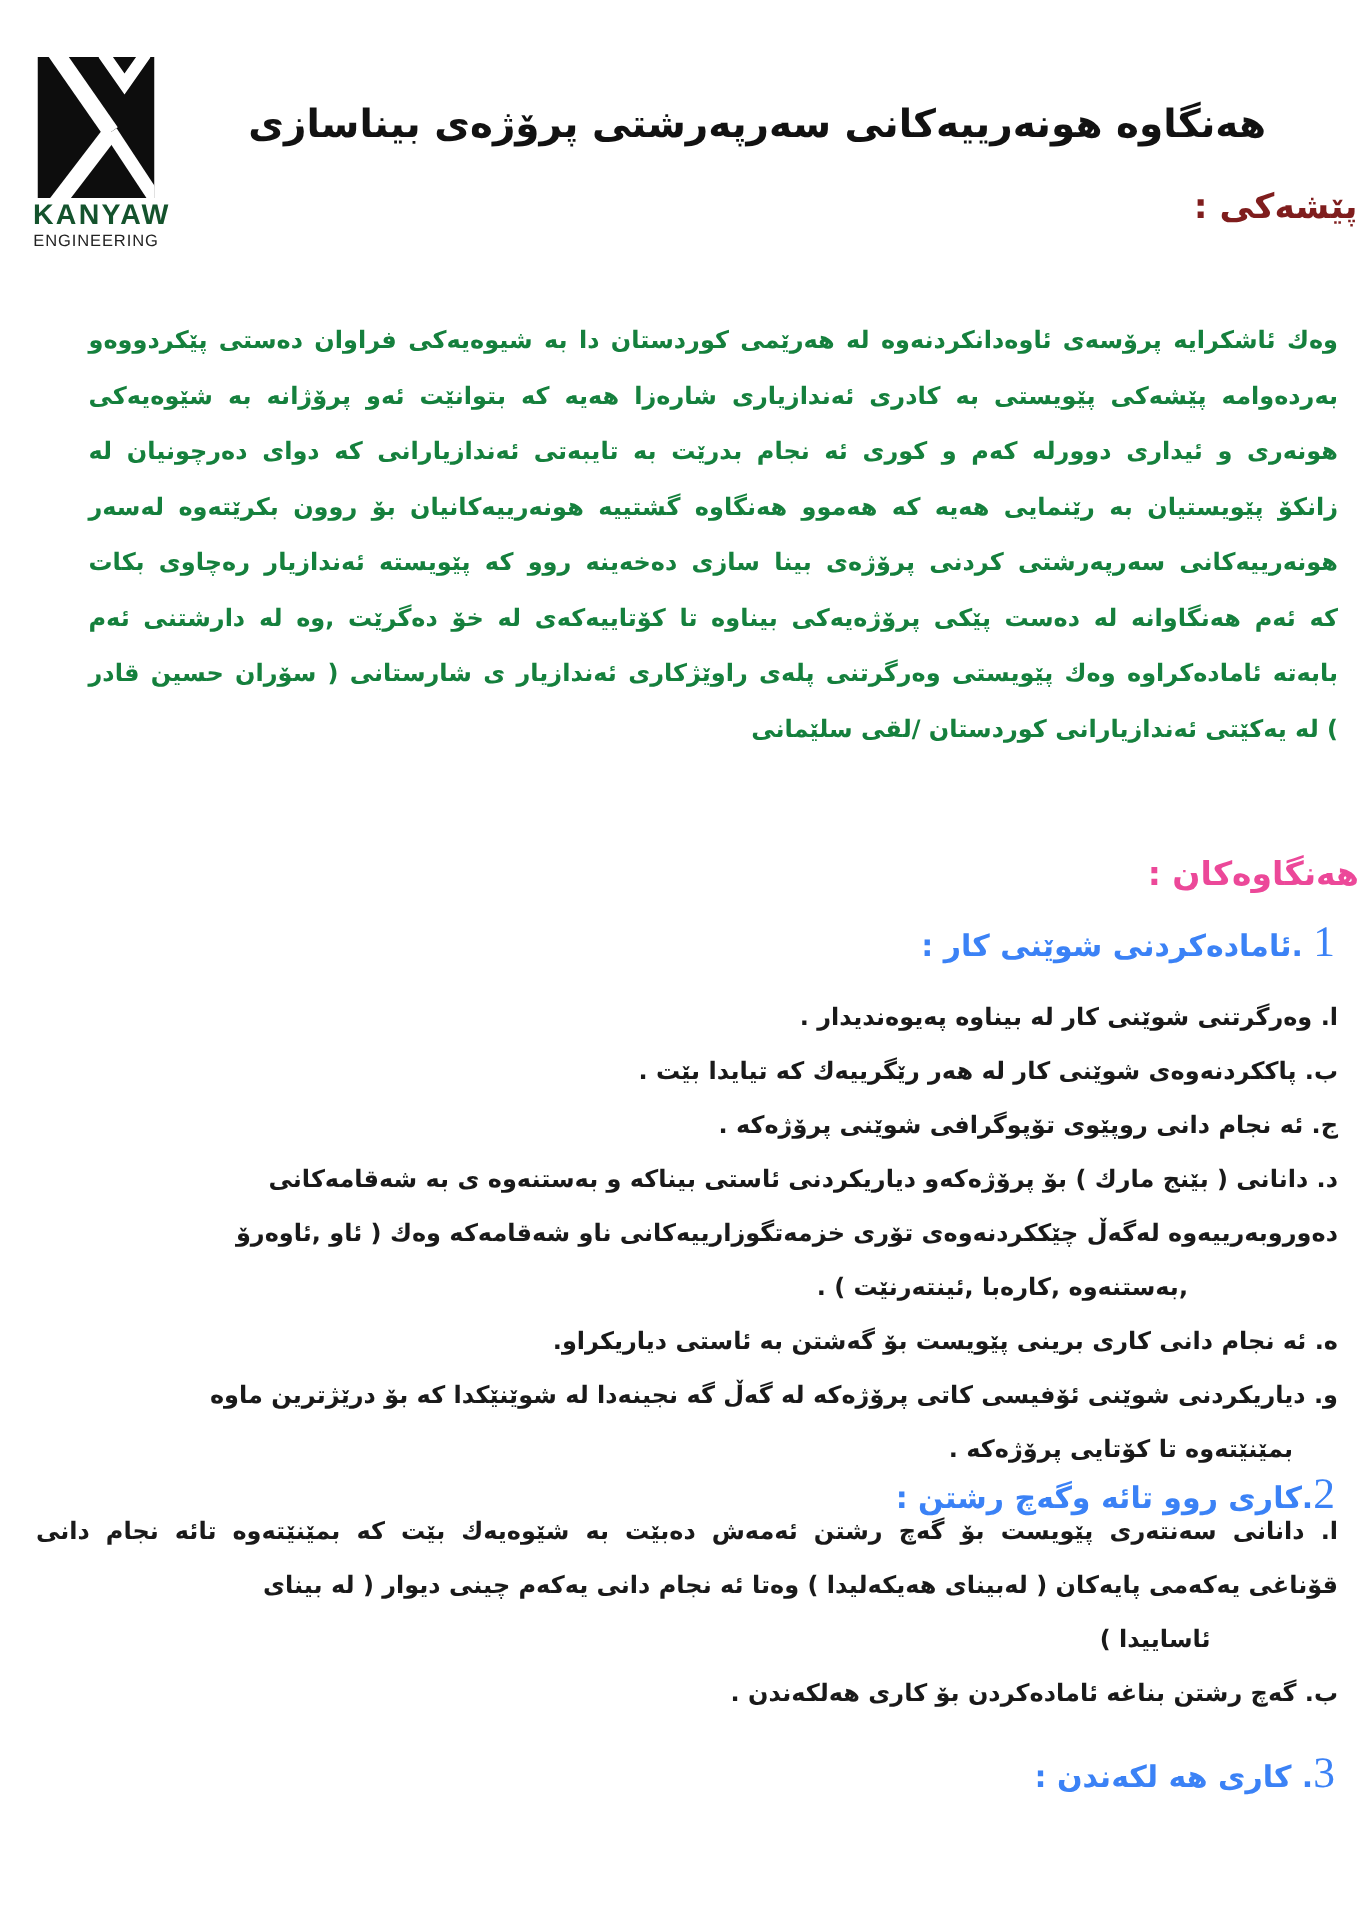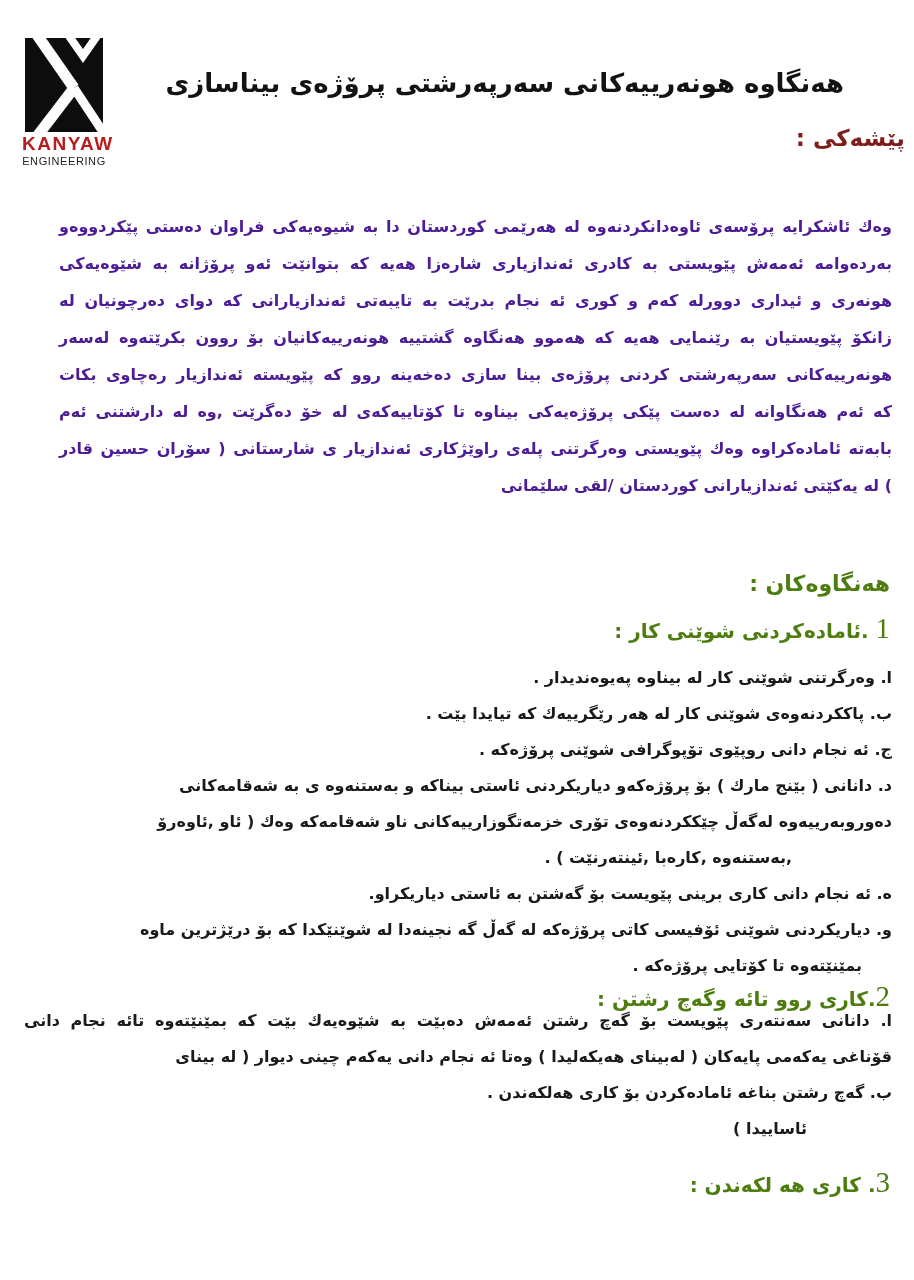--- a/index.html
+++ b/index.html
@@ -10,64 +10,64 @@
     background:#ffffff;
     overflow:hidden;
     color:#161616;
     font-family:"DejaVu Sans", sans-serif;
   }
   
   .logo{position:absolute;left:22px;top:38px;width:84px;text-align:center;}
   .logo-mark{display:block;width:78px;height:94px;margin:0 auto;}
   .logo-name{
     font:700 19px/22px "Liberation Sans", sans-serif;
-    letter-spacing:1.5px;color:#b91c1c;margin-top:1px;
+    letter-spacing:1.5px;color:#14532d;margin-top:1px;
   }
   .logo-sub{
     font:400 11px/13px "Liberation Sans", sans-serif;
     letter-spacing:0.6px;color:#222;
   }
   
   .doc-title{
     position:absolute;top:62px;right:70px;
     direction:rtl;text-align:right;
     font:700 26px/42px "DejaVu Sans", sans-serif;
     color:#121212;white-space:nowrap;
   }
   .intro-heading{
     position:absolute;top:118px;right:9px;
     direction:rtl;font:700 23px/40px "DejaVu Sans", sans-serif;
     color:#7f1d1d;
   }
   .steps-heading{
-    position:absolute;top:564px;right:24px;
+    position:absolute;top:564px;right:8px;
     direction:rtl;font:700 22px/40px "DejaVu Sans", sans-serif;
-    color:#4d7c0f;
+    color:#ec4899;
   }
   .section-heading{
     position:absolute;right:24px;
     direction:rtl;text-align:right;
     font:700 20px/40px "DejaVu Sans", sans-serif;
-    color:#4d7c0f;white-space:nowrap;
+    color:#3b82f6;white-space:nowrap;
   }
   .section-heading .num{
     font:400 29px/40px "Liberation Serif", serif;
     letter-spacing:0;
   }
   .s1{top:608px;}
   .s2{top:976px;}
   .s3{top:1162px;}
   
   .intro-para{
     position:absolute;top:208px;left:24px;right:22px;
     direction:rtl;
   }
   .pline{
     font:700 16px/37px "DejaVu Sans", sans-serif;
-    text-align:right;color:#4c1d95;margin-left:35px;
+    text-align:right;color:#15803d;margin-left:35px;
   }
   .items{
     position:absolute;left:24px;right:22px;
     direction:rtl;
   }
   .items-1{top:660px;}
   .items-2{top:1003px;}
   .iline{
     font:700 16px/36px "DejaVu Sans", sans-serif;
     text-align:right;color:#1a1a1a;
@@ -93,21 +93,21 @@
     <div class="logo-name">KANYAW</div>
     <div class="logo-sub">ENGINEERING</div>
   </div>
 
   <div class="doc-title">هەنگاوه هونەرییەكانی  سەرپەرشتی پرۆژەی بیناسازی</div>
 
   <div class="intro-heading">پێشەكی :</div>
 
   <div class="intro-para">
     <div class="pline j">وەك ئاشكرایه پرۆسەی  ئاوەدانكردنەوه له هەرێمی كوردستان دا به شیوەیەكی فراوان دەستی پێكردووەو</div>
-    <div class="pline j">بەردەوامه ئەمەش پێویستی به كادری ئەندازیاری شارەزا هەیه كه بتوانێت ئەو پرۆژانه به شێوەیەكی</div>
+    <div class="pline j">بەردەوامه پێشەكی پێویستی به كادری ئەندازیاری شارەزا هەیه كه بتوانێت ئەو پرۆژانه به شێوەیەكی</div>
     <div class="pline j">هونەری و ئیداری دوورله كەم و كوری ئە نجام بدرێت به تایبەتی ئەندازیارانی كه دوای دەرچونیان له</div>
     <div class="pline j">زانكۆ پێویستیان به رێنمایی هەیه كه هەموو هەنگاوه گشتییه هونەرییەكانیان بۆ روون بكرێتەوه لەسەر</div>
     <div class="pline j">هونەرییەكانی سەرپەرشتی كردنی پرۆژەی بینا سازی دەخەینه روو كه پێویسته ئەندازیار رەچاوی بكات</div>
     <div class="pline j">كه ئەم هەنگاوانه له دەست پێكی پرۆژەیەكی بیناوه تا كۆتاییەكەی له خۆ دەگرێت ,وه له دارشتنی ئەم</div>
     <div class="pline j">بابەته ئامادەكراوه وەك پێویستی وەرگرتنی پلەی راوێژكاری ئەندازیار ی شارستانی ( سۆران حسین قادر</div>
     <div class="pline">) له یەكێتی ئەندازیارانی كوردستان /لقی سلێمانی</div>
   </div>
 
   <div class="steps-heading">هەنگاوەكان :</div>
 
@@ -127,21 +127,21 @@
     <div class="iline ind-30">بمێنێتەوه تا كۆتایی پرۆژەكه .</div>
   </div>
 
   <div class="section-heading s2">
     <span class="num">2</span><span>.كاری روو تائە وگەچ رشتن :</span>
   </div>
 
   <div class="items items-2">
     <div class="iline j">ا. دانانی سەنتەری پێویست بۆ گەچ رشتن ئەمەش دەبێت به شێوەیەك بێت كه بمێنێتەوه تائە نجام دانی</div>
     <div class="iline">قۆناغی یەكەمی پایەكان ( لەبینای هەیكەلیدا ) وەتا ئە نجام دانی یەكەم چینی دیوار ( له بینای</div>
+    <div class="iline ind-85">ئاساییدا )</div>
     <div class="iline">ب. گەچ رشتن بناغه ئامادەكردن بۆ كاری هەلكەندن .</div>
-    <div class="iline ind-85">ئاساییدا )</div>
   </div>
 
   <div class="section-heading s3">
     <span class="num">3</span><span>. كاری هە لكەندن :</span>
   </div>
 
 </div>
 
 </body></html>

